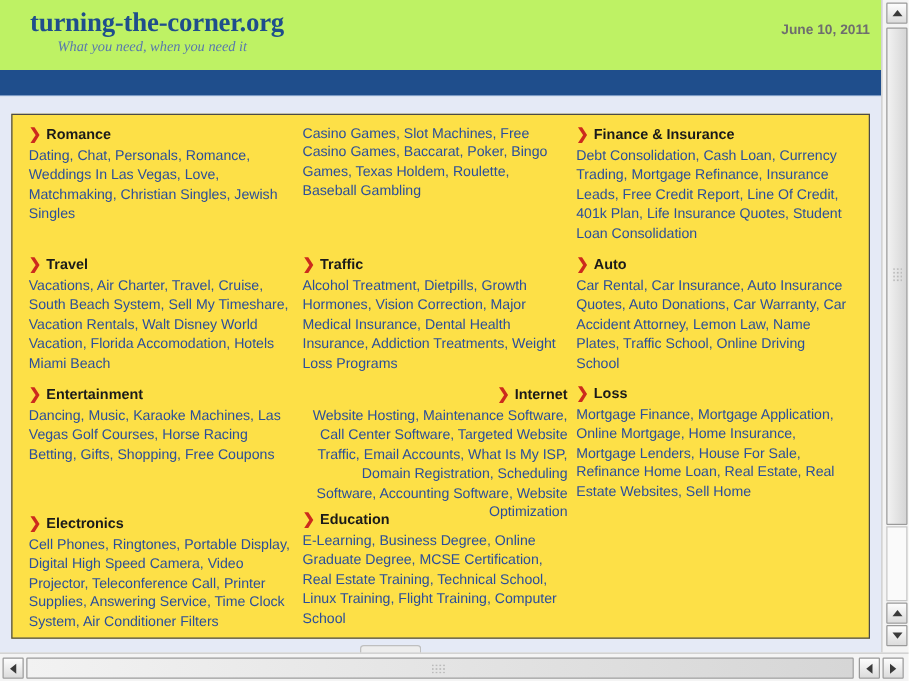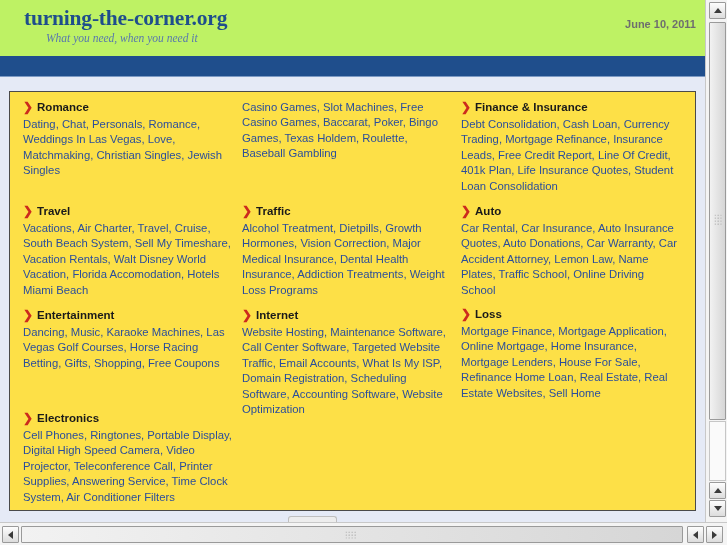--- a/index.html
+++ b/index.html
@@ -114,21 +114,21 @@
   .col-2 { left: 232px; width: 212px; }
   .col-3 { left: 451px; width: 220px; }
 
   .category {
     position: relative;
     margin: 0;
   }
   
   .cat-h-102 { height: 103px; }
   .cat-h-104 { height: 104px; }
-  .cat-h-100 { height: 100px; }
+  .cat-h-100 { height: 100px; text-align: right; }
 
   .cat-head {
     display: block;
     font-size: 11.5px;
     font-weight: bold;
     color: #1A1A1A;
     line-height: 14px;
     margin: 0 0 3px 0;
     white-space: nowrap;
   }
@@ -270,20 +270,24 @@
             <div class="category cat-h-104">
               <span class="cat-links">Casino Games, Slot Machines, Free Casino Games, Baccarat, Poker, Bingo Games, Texas Holdem, Roulette, Baseball Gambling</span>
             </div>
             <div class="category cat-h-104">
               <span class="cat-head"><span class="cat-arrow">❯</span><span>Traffic</span></span>
               <span class="cat-links">Alcohol Treatment, Dietpills, Growth Hormones, Vision Correction, Major Medical Insurance, Dental Health Insurance, Addiction Treatments, Weight Loss Programs</span>
             </div>
             <div class="category cat-h-100">
               <span class="cat-head"><span class="cat-arrow">❯</span><span>Internet</span></span>
               <span class="cat-links">Website Hosting, Maintenance Software, Call Center Software, Targeted Website Traffic, Email Accounts, What Is My ISP, Domain Registration, Scheduling Software, Accounting Software, Website Optimization</span>
+            </div>
+            <div class="category">
+              <span class="cat-head"><span class="cat-arrow">❯</span><span>Education</span></span>
+              <span class="cat-links">E-Learning, Business Degree, Online Graduate Degree, MCSE Certification, Real Estate Training, Technical School, Linux Training, Flight Training, Computer School</span>
             </div>
           </div>
 
           <div class="col col-3">
             <div class="category cat-h-104">
               <span class="cat-head"><span class="cat-arrow">❯</span><span>Finance &amp; Insurance</span></span>
               <span class="cat-links">Debt Consolidation, Cash Loan, Currency Trading, Mortgage Refinance, Insurance Leads, Free Credit Report, Line Of Credit, 401k Plan, Life Insurance Quotes, Student Loan Consolidation</span>
             </div>
             <div class="category cat-h-102">
               <span class="cat-head"><span class="cat-arrow">❯</span><span>Auto</span></span>

